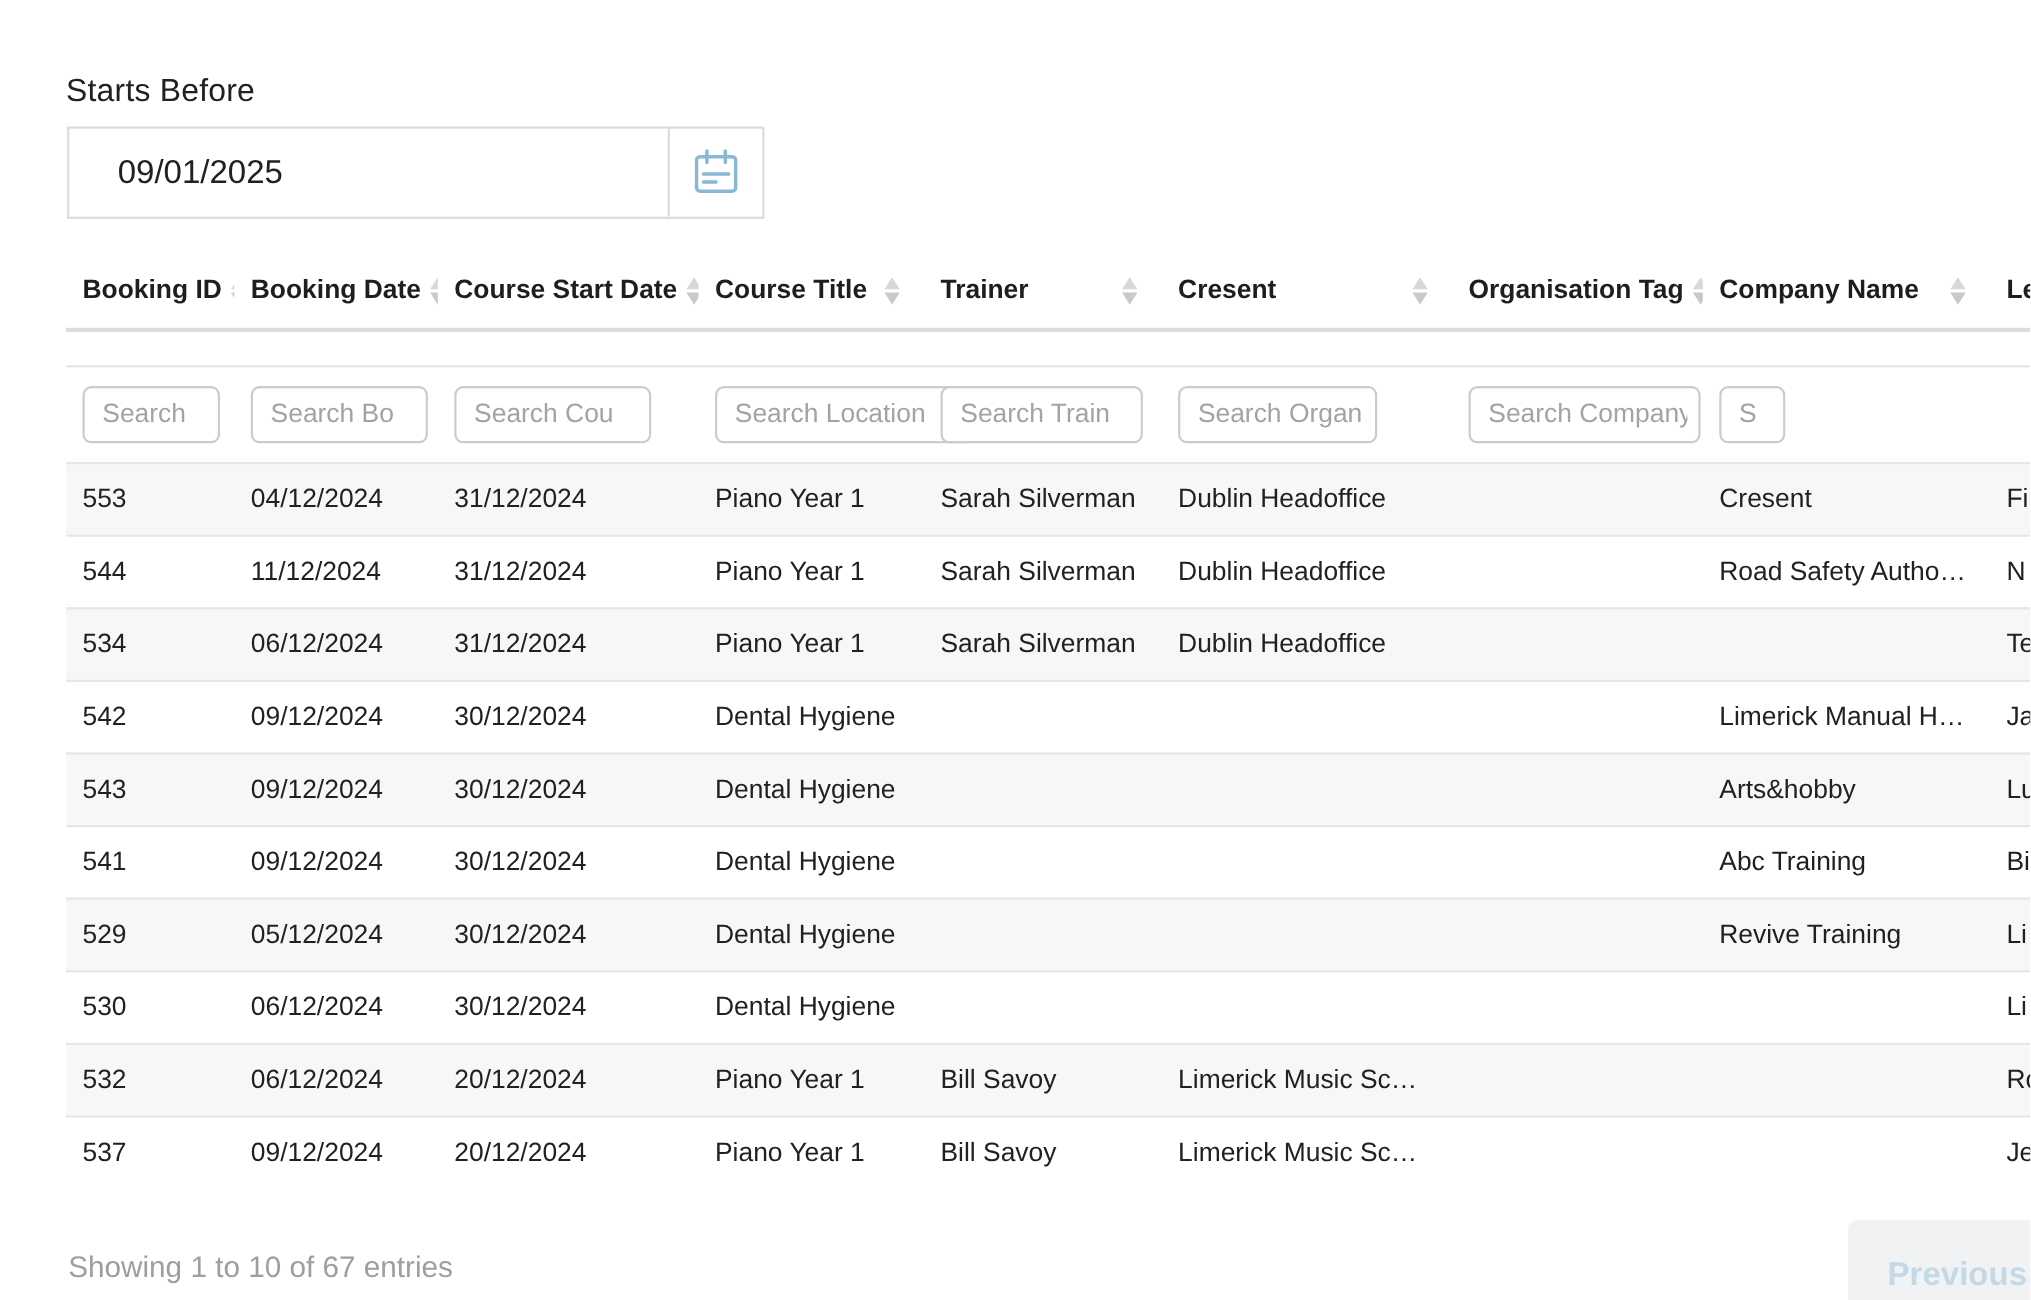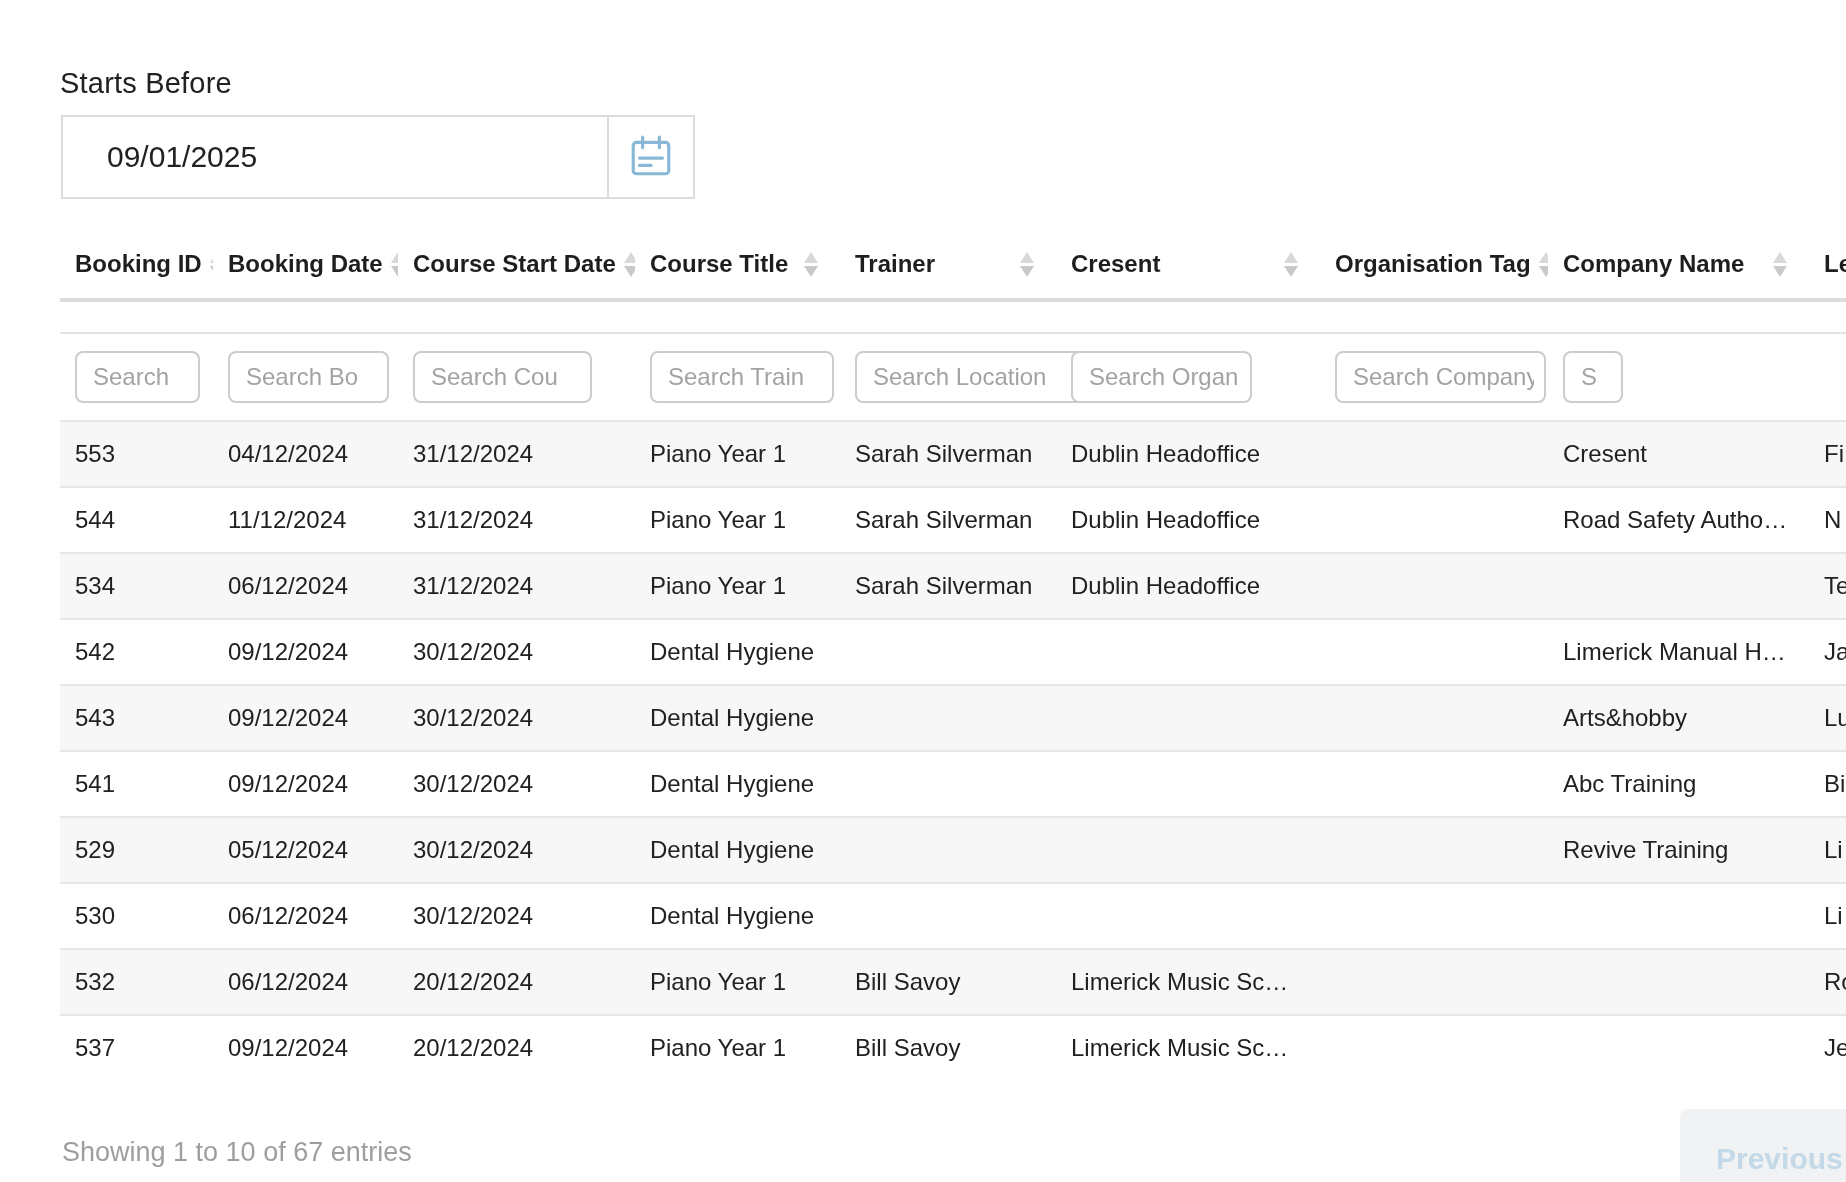--- a/index.html
+++ b/index.html
@@ -168,22 +168,22 @@
     </div>
 
     <div class="rule-thick"></div>
     <div class="rule-spacer"></div>
     <div class="rule-thin"></div>
 
     <div class="trow search-row">
       <div class="sc"><input class="search-input" style="width: 125px;" placeholder="Search"></div>
       <div class="sc"><input class="search-input" style="width: 161px;" placeholder="Search Bo"></div>
       <div class="sc"><input class="search-input" style="width: 179px;" placeholder="Search Cou"></div>
+      <div class="sc"><input class="search-input" style="width: 237px;" placeholder="Search Location"></div>
       <div class="sc"><input class="search-input" style="width: 184px;" placeholder="Search Train"></div>
-      <div class="sc"><input class="search-input" style="width: 237px;" placeholder="Search Location"></div>
       <div class="sc"><input class="search-input" style="width: 181px;" placeholder="Search Organ"></div>
       <div class="sc"><input class="search-input" style="width: 211px;" placeholder="Search Company"></div>
       <div class="sc"><input class="search-input" style="width: 60px;" placeholder="S"></div>
     </div>
 
     <div class="tbody">
   <div class="trow drow">
     <div class="td">553</div>
     <div class="td">04/12/2024</div>
     <div class="td">31/12/2024</div>

